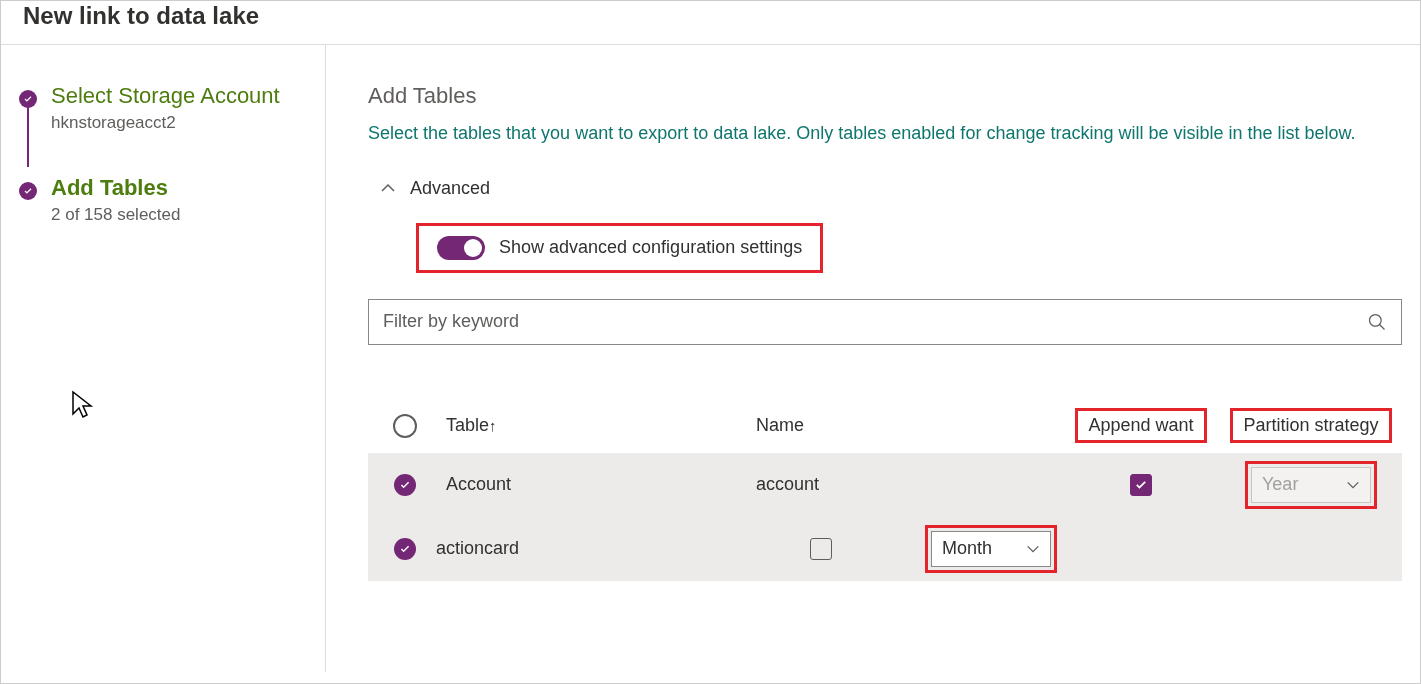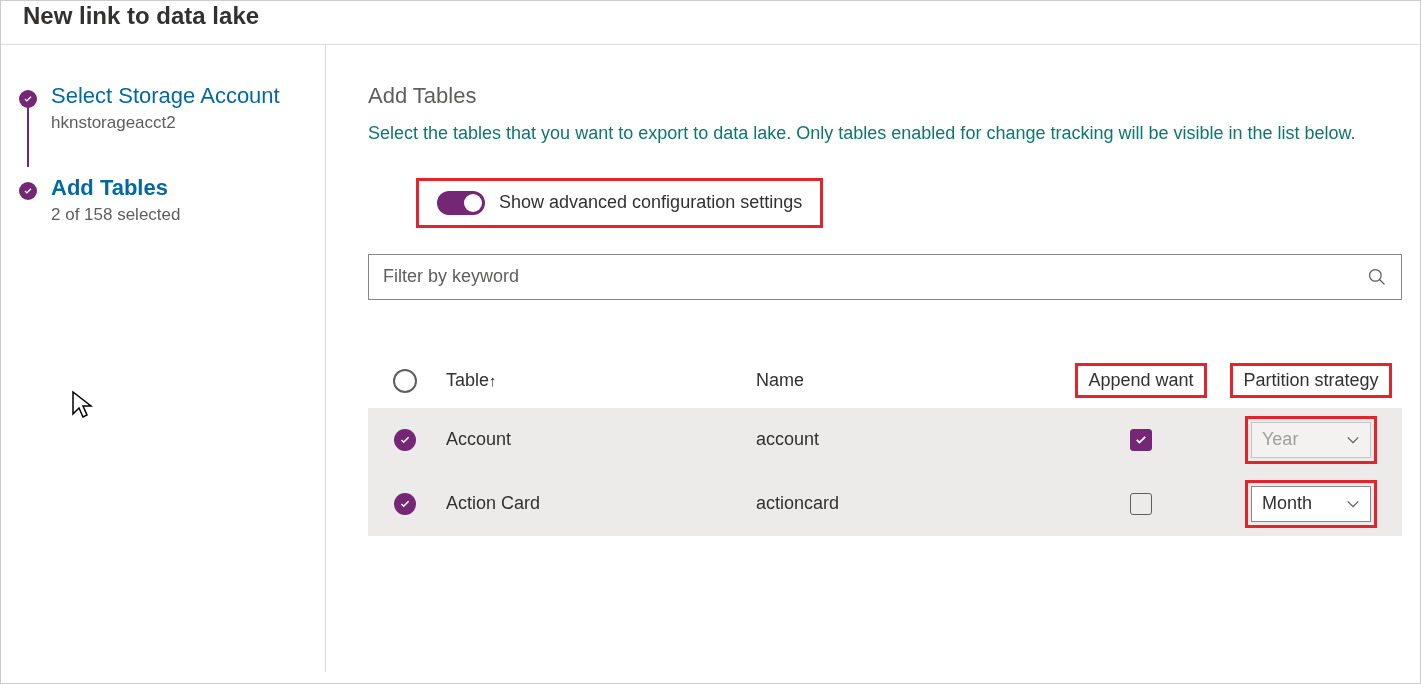--- a/index.html
+++ b/index.html
@@ -65,21 +65,21 @@
       height: 60px;
       background: #742774;
       z-index: 1;
     }
     .step-content {
       display: flex;
       flex-direction: column;
     }
     .step-title {
       font-size: 22px;
-      color: #0369a1;
+      color: #4d7c0f;
     }
     .step-title.active {
       font-weight: 700;
     }
     .step-subtitle {
       font-size: 17px;
       color: #605e5c;
       margin-top: 4px;
     }
     .step + .step {
@@ -302,20 +302,28 @@
 
     <svg class="cursor-icon" viewBox="0 0 24 30">
       <path d="M2 2 L2 24 L8 18 L12 27 L16 25 L12 16 L20 16 Z" fill="none" stroke="#000" stroke-width="1.5"></path>
     </svg>
   </aside>
 
   <main class="main">
     <div class="section-title">Add Tables</div>
     <div class="section-desc">Select the tables that you want to export to data lake. Only tables enabled for change tracking will be visible in the list below.</div>
 
+    <div class="advanced-header">
+      <span class="chevron-up">
+        <svg viewBox="0 0 16 16" width="16" height="16">
+            <path d="M2 11 L8 5 L14 11" fill="none" stroke="#605e5c" stroke-width="1.5"></path>
+          </svg>
+      </span>
+      <span class="advanced-label">Advanced</span>
+    </div>
 
     <div class="toggle-row">
       <div class="toggle">
         <div class="toggle-knob"></div>
       </div>
       <div class="toggle-label">Show advanced configuration settings</div>
     </div>
 
     <div class="filter-box">
       <input class="filter-input" placeholder="Filter by keyword" style="">
@@ -375,21 +383,20 @@
       </div>
 
       <div class="trow selected">
         <div class="col-check">
           <div class="row-check-filled">
             <svg viewBox="0 0 16 16">
                 <path d="M6.2 12.3 2.5 8.6l1.4-1.4 2.3 2.3 5.9-5.9 1.4 1.4z"></path>
               </svg>
           </div>
         </div>
-        <div class="col-table">Action Card</div>
         <div class="col-name">actioncard</div>
         <div class="col-append">
           <div class="checkbox"></div>
         </div>
         <div class="col-part">
           <span class="select-wrap">
             <div class="select-box">
               <span>Month</span>
               <svg class="chev" width="14" height="14" viewBox="0 0 16 16">
                   <path d="M2 5 L8 11 L14 5" fill="none" stroke="#605e5c" stroke-width="1.5"></path>

